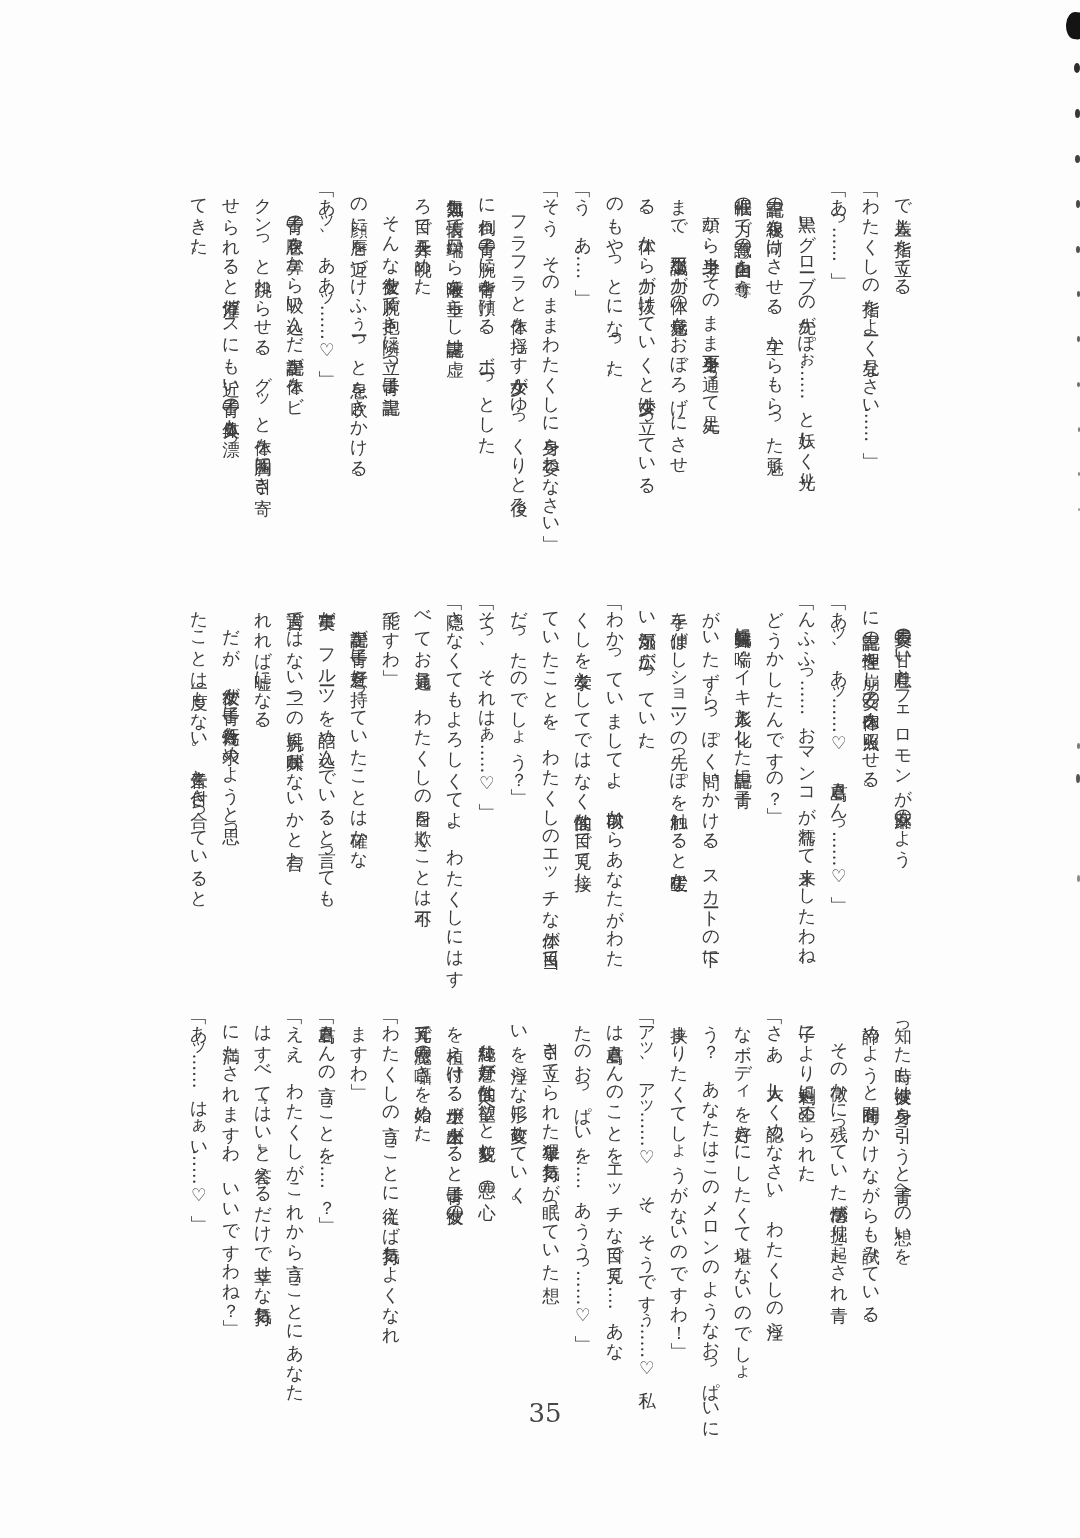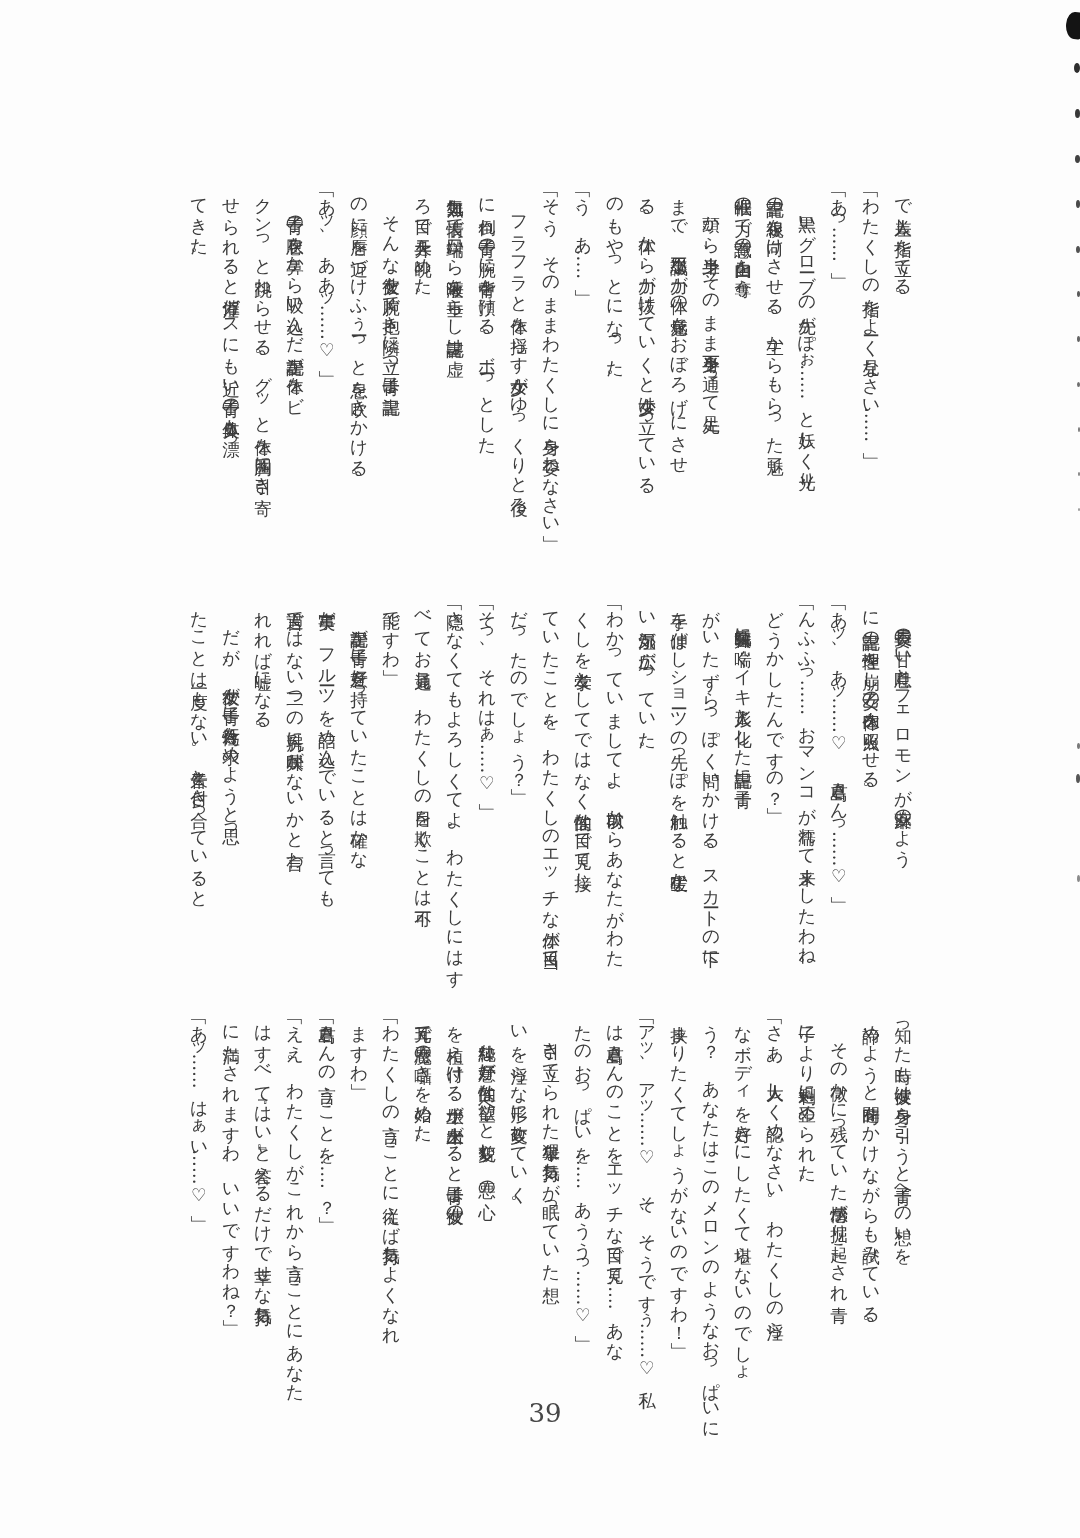--- a/index.html
+++ b/index.html
@@ -142,21 +142,21 @@
 を植え付ける土壌が出来上がると青子は彼女の
 耳元で悪魔の囁きを始めた。
 「わたくしの言うことに従えば気持ちよくなれ
 ますわ」
 「君島さんの言うことを……？」
 「ええ。わたくしがこれから言うことにあなた
 はすべて『はい』と答えるだけで幸せな気持ち
 に満たされますわ。いいですわね？」
 「あッ……はぁい……♡」</div>
 
-  <div class="page-number">39</div>
+  <div class="page-number">35</div>
 
   <div>
     <div class="artifact-blob"></div>
     <div class="artifact a1"></div>
     <div class="artifact a2"></div>
     <div class="artifact a3"></div>
     <div class="artifact a4"></div>
     <div class="artifact a5"></div>
     <div class="artifact a6"></div>
     <div class="artifact a7"></div>

